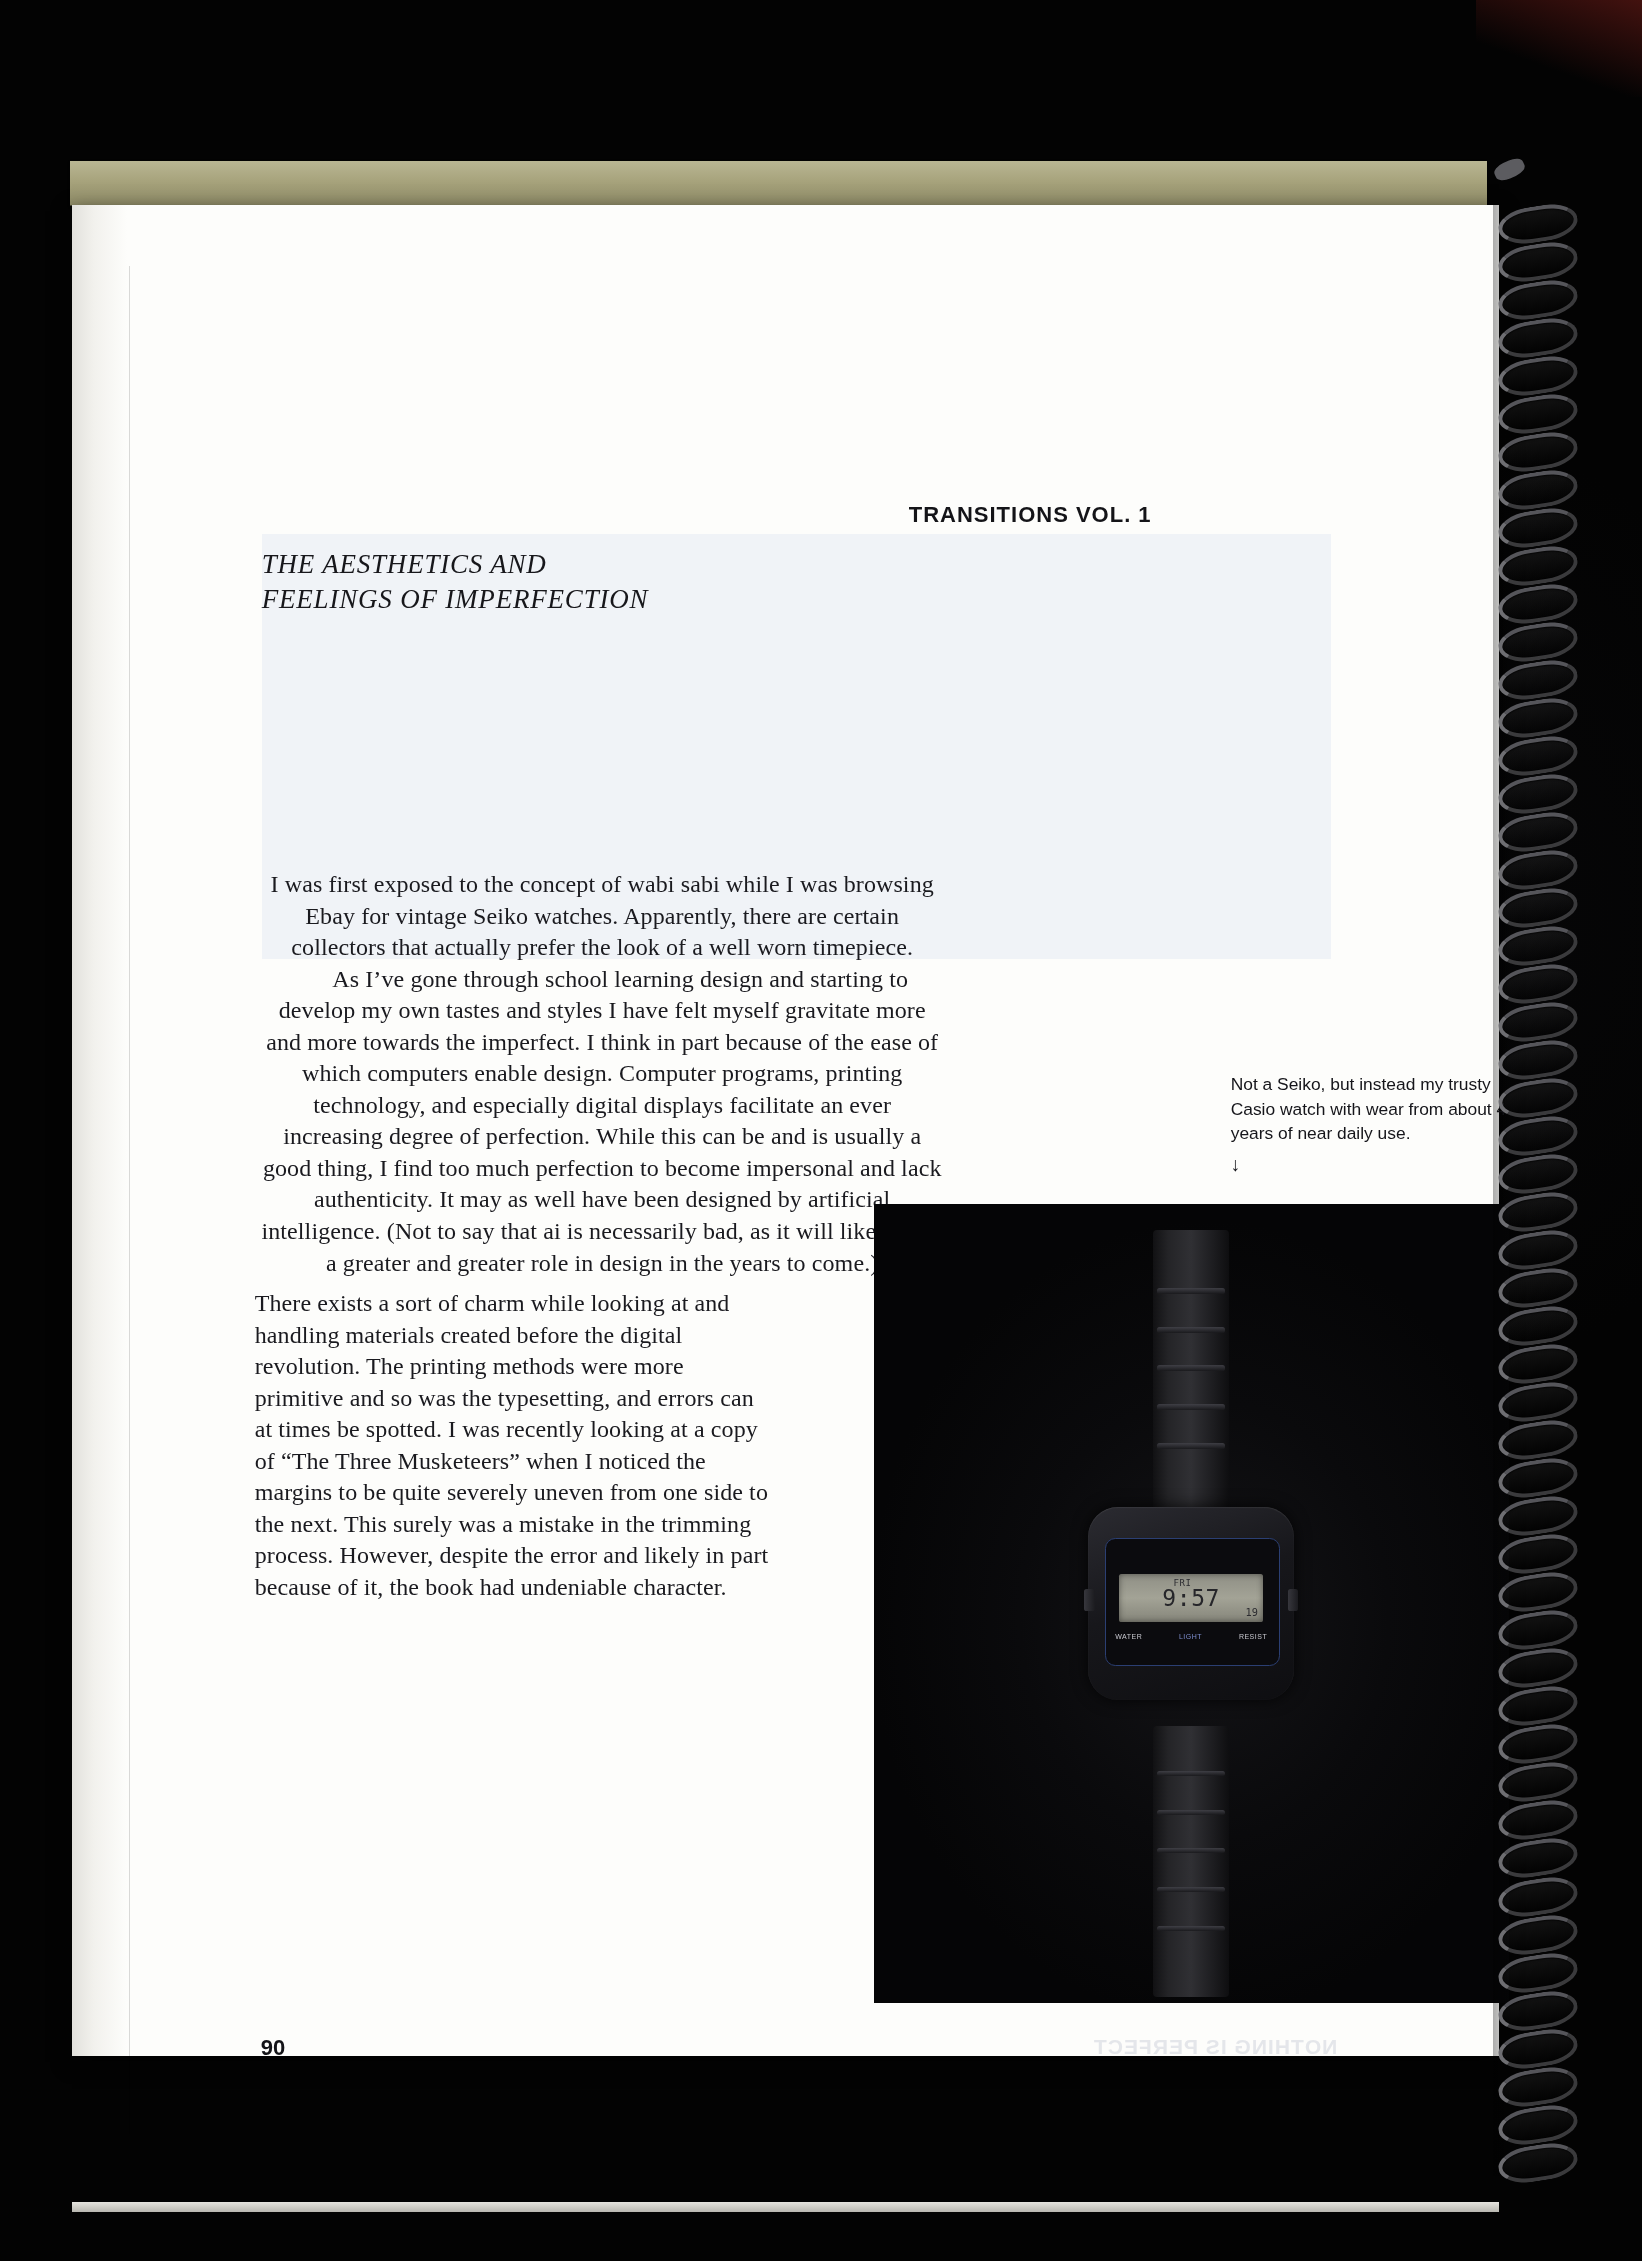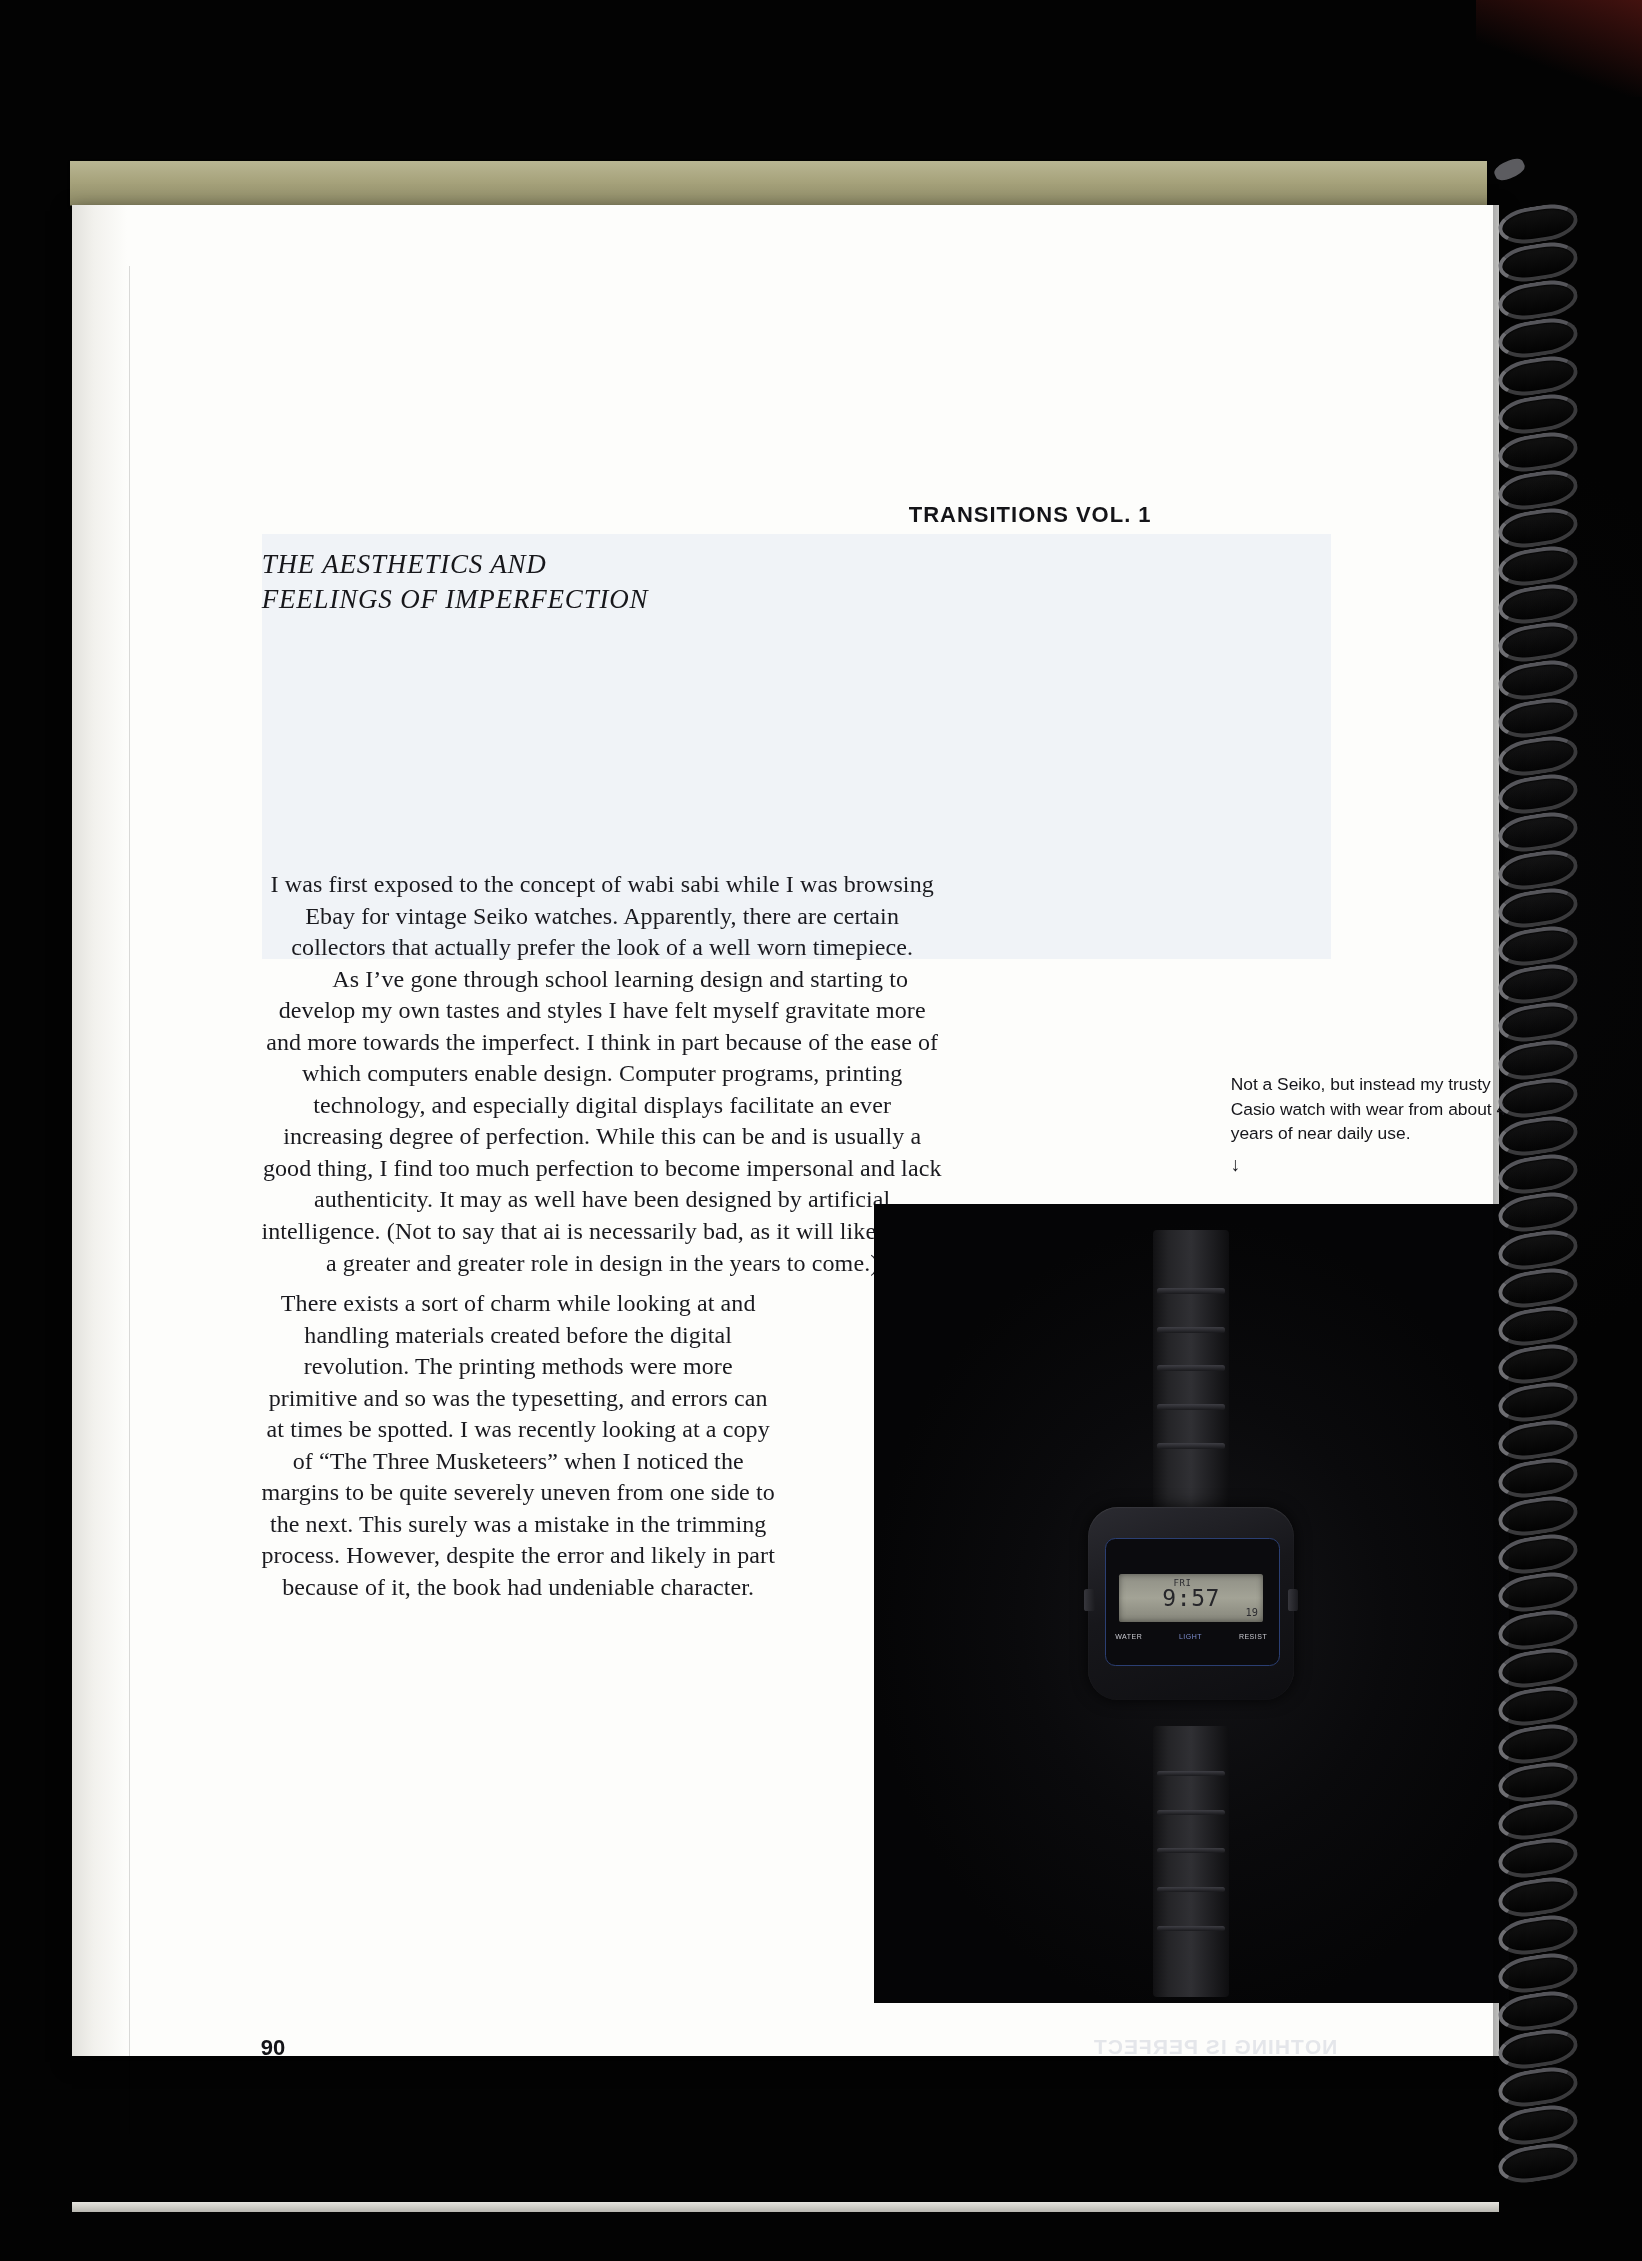--- a/index.html
+++ b/index.html
@@ -199,29 +199,28 @@
     color: #1a1a1f;
     letter-spacing: 0.1px;
     text-align: center;
   }
   .body-col p { margin: 0; }
   .body-col p + p { text-indent: 36px; }
 
   
   .body-col-narrow {
     position: absolute;
-    left: 67px;
+    left: 61px;
     top: 986px;
     width: 515px;
     font-family: "Liberation Serif", serif;
     font-size: 24px;
     line-height: 1.315;
     color: #1a1a1f;
     letter-spacing: 0.1px;
-    text-align: center;
   }
   .body-col-narrow p { margin: 0; }
   .body-col-narrow p + p { text-indent: 36px; }
 
   .caption {
     position: absolute;
     left: 1037px;
     top: 770px;
     width: 277px;
     font-family: "Liberation Sans", sans-serif;

